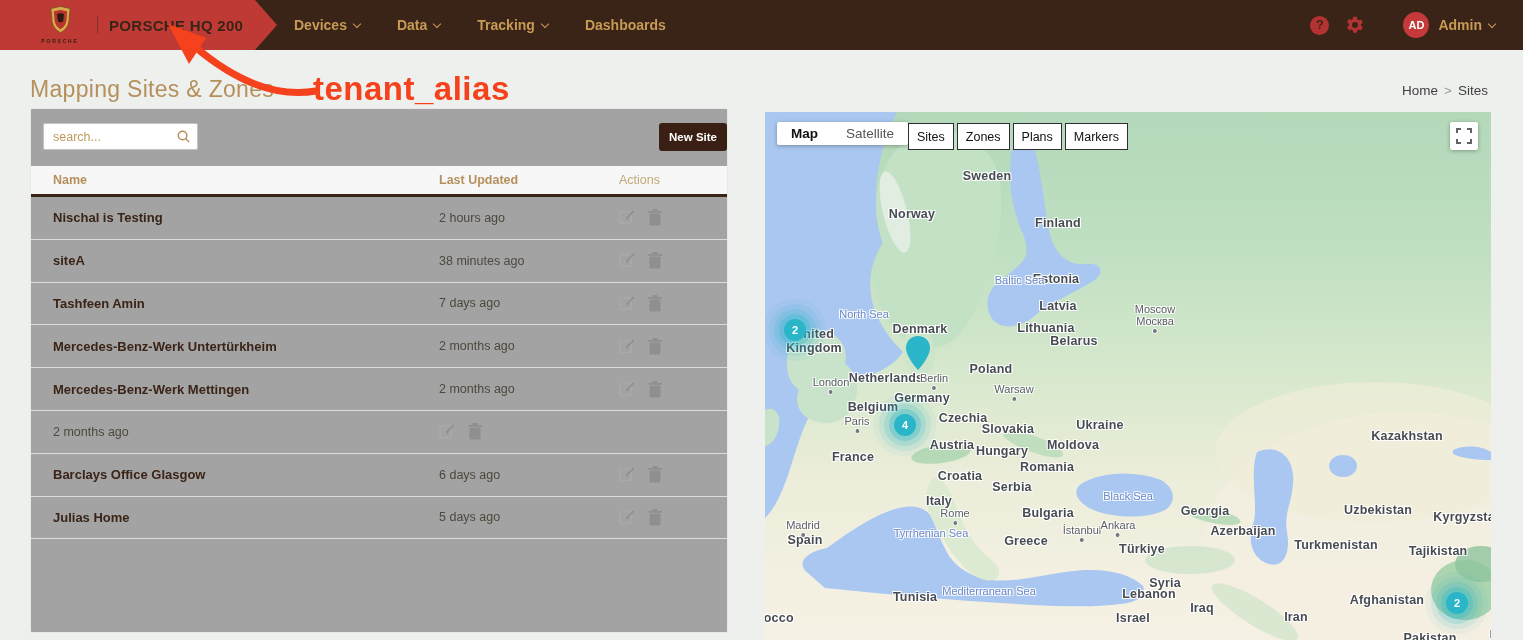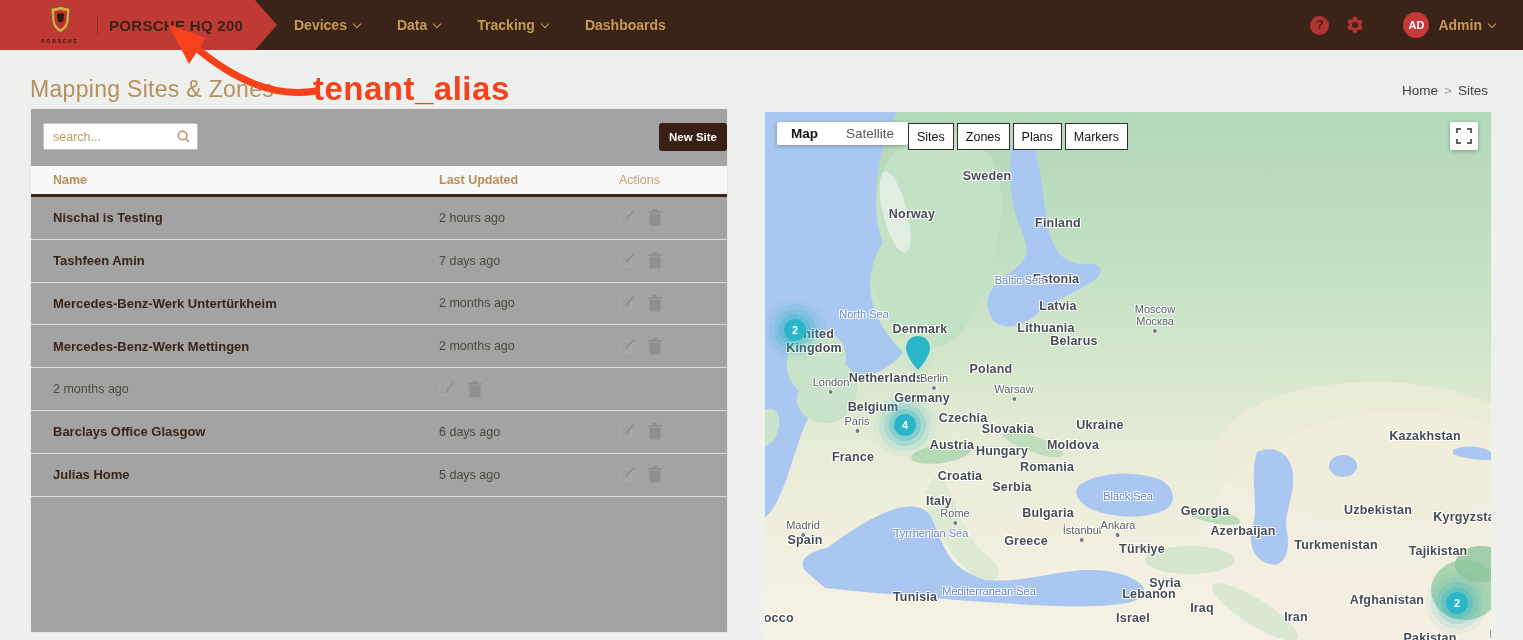--- a/index.html
+++ b/index.html
@@ -181,20 +181,40 @@
 
   <div class="thead">
     <span class="col-name">Name</span>
     <span class="col-updated">Last Updated</span>
     <span class="col-actions">Actions</span>
   </div>
   <div>
       <div class="trow">
         <span class="cell-name">Nischal is Testing</span>
         <span class="cell-updated">2 hours ago</span>
+        <span class="cell-actions">
+          <button class="icon-btn">
+            <svg width="17" height="17" viewBox="0 0 20 20" fill="none">
+              <rect x="1" y="3.5" width="13.5" height="13.5" rx="1.5" stroke="#aaaaaa" stroke-width="1.5"></rect>
+              <path d="M8.8 11.2 L17.4 2.2" stroke="#8f8f8f" stroke-width="2"></path>
+              <path d="M8.2 12.2 l2.6 .5 -1.1-2.4 z" fill="#8f8f8f"></path>
+            </svg>
+          </button>
+          <button class="icon-btn">
+            <svg width="14" height="17" viewBox="0 0 14 17" fill="#8f8f8f">
+              <rect x="1.5" y="4.5" width="11" height="12" rx="1.2"></rect>
+              <rect x="0" y="2" width="14" height="1.8" rx="0.9"></rect>
+              <rect x="4.5" y="0" width="5" height="2.2" rx="0.8"></rect>
+            </svg>
+          </button>
+        </span>
+      </div>
+      <div class="trow">
+        <span class="cell-name">siteA</span>
+        <span class="cell-updated">38 minutes ago</span>
         <span class="cell-actions">
           <button class="icon-btn">
             <svg width="17" height="17" viewBox="0 0 20 20" fill="none">
               <rect x="1" y="3.5" width="13.5" height="13.5" rx="1.5" stroke="#aaaaaa" stroke-width="1.5"></rect>
               <path d="M8.8 11.2 L17.4 2.2" stroke="#8f8f8f" stroke-width="2"></path>
               <path d="M8.2 12.2 l2.6 .5 -1.1-2.4 z" fill="#8f8f8f"></path>
             </svg>
           </button>
           <button class="icon-btn">
             <svg width="14" height="17" viewBox="0 0 14 17" fill="#8f8f8f">
@@ -392,21 +412,21 @@
       <span class="map-label country" style="left: 282px; top: 355px;">Romania</span>
       <span class="map-label country" style="left: 195px; top: 364px;">Croatia</span>
       <span class="map-label country" style="left: 247px; top: 375px;">Serbia</span>
       <span class="map-label country" style="left: 174px; top: 389px;">Italy</span>
       <span class="map-label country" style="left: 283px; top: 401px;">Bulgaria</span>
       <span class="map-label country" style="left: 40px; top: 428px;">Spain</span>
       <span class="map-label country" style="left: 261px; top: 429px;">Greece</span>
       <span class="map-label country" style="left: 377px; top: 437px;">Türkiye</span>
       <span class="map-label country" style="left: 440px; top: 399px;">Georgia</span>
       <span class="map-label country" style="left: 478px; top: 419px;">Azerbaijan</span>
-      <span class="map-label country" style="left: 642px; top: 324px; margin-left: 18px;">Kazakhstan</span>
+      <span class="map-label country" style="left: 642px; top: 324px;">Kazakhstan</span>
       <span class="map-label country" style="left: 613px; top: 398px;">Uzbekistan</span>
       <span class="map-label country" style="left: 703px; top: 405px;">Kyrgyzstan</span>
       <span class="map-label country" style="left: 571px; top: 433px;">Turkmenistan</span>
       <span class="map-label country" style="left: 673px; top: 439px;">Tajikistan</span>
       <span class="map-label country" style="left: 400px; top: 471px;">Syria</span>
       <span class="map-label country" style="left: 384px; top: 482px;">Lebanon</span>
       <span class="map-label country" style="left: 437px; top: 496px;">Iraq</span>
       <span class="map-label country" style="left: 368px; top: 506px;">Israel</span>
       <span class="map-label country" style="left: 531px; top: 505px;">Iran</span>
       <span class="map-label country" style="left: 622px; top: 488px;">Afghanistan</span>

